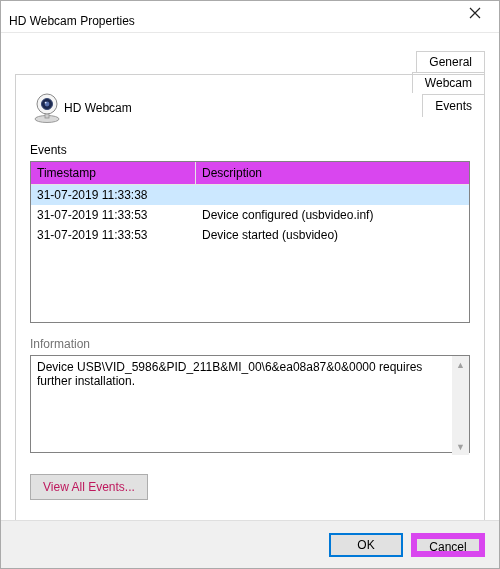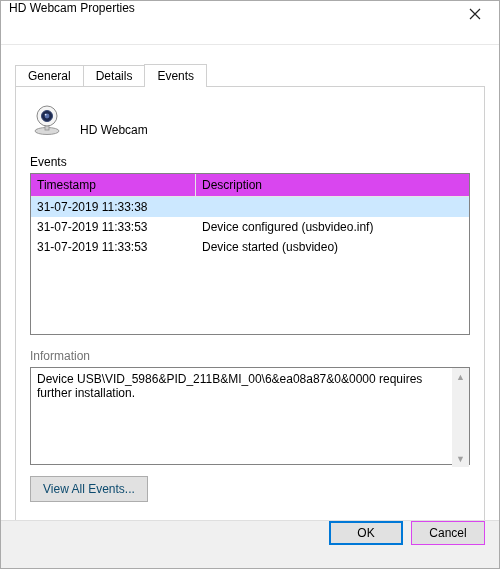--- a/index.html
+++ b/index.html
@@ -8,42 +8,43 @@
       font-family: "Segoe UI", Tahoma, sans-serif;
       font-size: 12px;
       background: #fff;
       width: 500px;
       height: 569px;
       border: 1px solid #aaa;
       position: relative;
       overflow: hidden;
     }
     .titlebar {
-      height: 44px;
-      display: flex;
-      align-items: flex-start;
+      height: 32px;
+      display: flex;
+      align-items: flex-end;
       padding: 0 4px 4px 8px;
       border-bottom: 1px solid #e8e8e8;
     }
     .titlebar-title { flex: 1; color: #000; font-size: 12px;}
     .titlebar-close {
       width: 40px; height: 28px;
       display: flex; align-items: center; justify-content: center;
       color: #222;
     }
     .titlebar-close svg { width: 12px; height: 12px; }
     .content {
       padding: 10px 14px 0 14px;
     }
     .tabs {
       position: relative;
       height: 23px;
       display: flex;
       align-items: flex-end;
       margin-top: 8px;
+      flex-direction: column;
     }
     .tab {
       padding: 3px 12px 3px 12px;
       border: 1px solid #d0d0d0;
       border-bottom: none;
       background: #fff;
       margin-right: 0px;
       position: relative;
       color: #000;
       font-size: 12px;
@@ -58,22 +59,21 @@
       top: 1px;
     }
     .tab-panel {
       border: 1px solid #d0d0d0;
       min-height: 465px;
       padding: 14px 14px 14px 14px;
       position: relative;
     }
     .device-row {
       display: flex;
-      align-items: flex-end;
-      gap: 16px;
+      align-items: center;
       margin-bottom: 18px;
       margin-top: 2px;
     }
     .device-icon {
       width: 34px; height: 34px;
       display: flex; align-items:center; justify-content:center;
     }
     .device-name { color: #000; }
     .section-label { color: #000; margin-bottom: 4px; }
     .events-box {
@@ -132,45 +132,46 @@
       right: 1px; top: 1px; bottom: 1px;
       width: 17px;
       background: #f0f0f0;
       display: flex; flex-direction: column; justify-content: space-between;
     }
     .info-scroll .arrow {
       height:17px; display:flex; align-items:center; justify-content:center;
       color: #a0a0a0; font-size: 9px;
     }
     .view-all {
-      margin-top: 8px;
+      margin-top: 18px;
       padding: 5px 12px;
       background: #e1e1e1;
       border: 1px solid #adadad;
-      color: #0c4a6e;
+      color: #be185d;
       font-family: inherit;
       font-size: 12px;
       cursor: default;
     }
     .footer {
       position: absolute;
       bottom: 0; left: 0; right: 0;
       border-top: 1px solid #dfdfdf;
       background: #f0f0f0;
       height: 48px;
       display: flex;
+      align-items: center;
       justify-content: flex-end;
       gap: 8px;
       padding: 0 14px;
     }
     .footer button {
       min-width: 74px;
       height: 24px;
       background: #e1e1e1;
-      border: 1px solid #d946ef;
+      border: 6px solid #d946ef;
       color: #000;
       font-family: inherit;
       font-size: 12px;
       cursor: default;
     }
     .footer .ok {
       border: 1px solid #0078d7;
       outline: 1px solid #0078d7;
       outline-offset: -2px;
     }
@@ -185,21 +186,21 @@
       <svg viewBox="0 0 12 12">
           <path d="M1 1 L11 11 M11 1 L1 11" stroke="#222" stroke-width="1.2"></path>
         </svg>
     </span>
   </div>
 </div>
 
 <div class="content">
   <div class="tabs">
     <div class="tab">General</div>
-    <div class="tab">Details</div>
+    <div class="tab">Webcam</div>
     <div class="tab selected">Events</div>
   </div>
   <div class="tab-panel">
     <div class="device-row">
       <div class="device-icon">
         <svg width="34" height="34" viewBox="0 0 34 34">
           <ellipse cx="17" cy="28" rx="12" ry="3.5" fill="#d9d9d9" stroke="#9a9a9a" stroke-width="1"></ellipse>
           <rect x="15" y="22" width="4" height="5" fill="#cfcfcf" stroke="#8f8f8f" stroke-width="0.8"></rect>
           <circle cx="17" cy="13" r="10" fill="#f5f5f5" stroke="#8a8a8a" stroke-width="1"></circle>
           <circle cx="17" cy="13" r="5.5" fill="#1e2a4f" stroke="#3a4a74" stroke-width="1"></circle>

